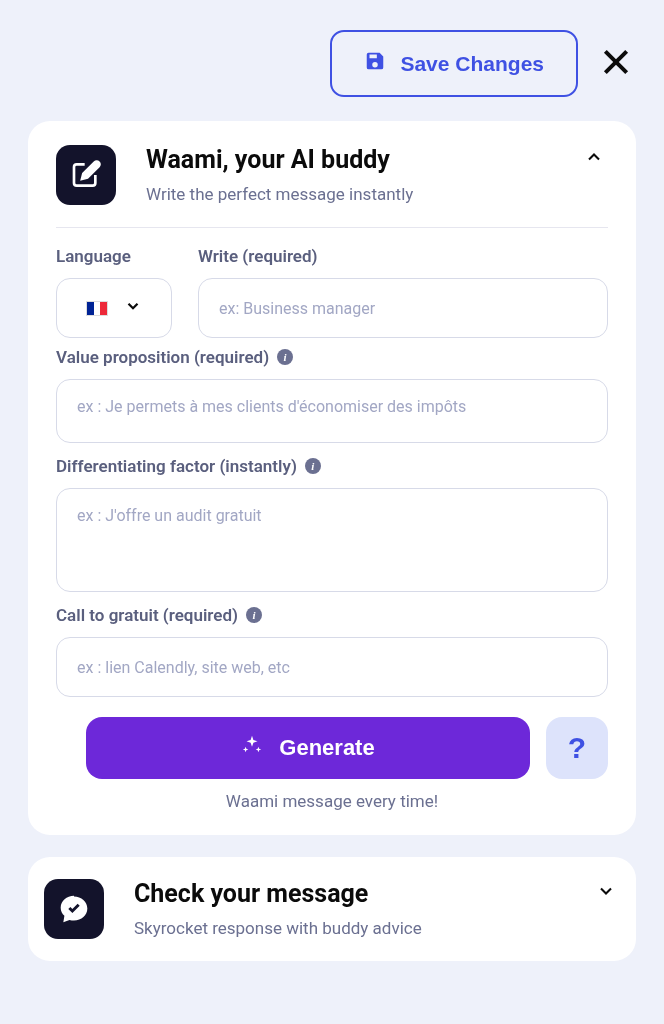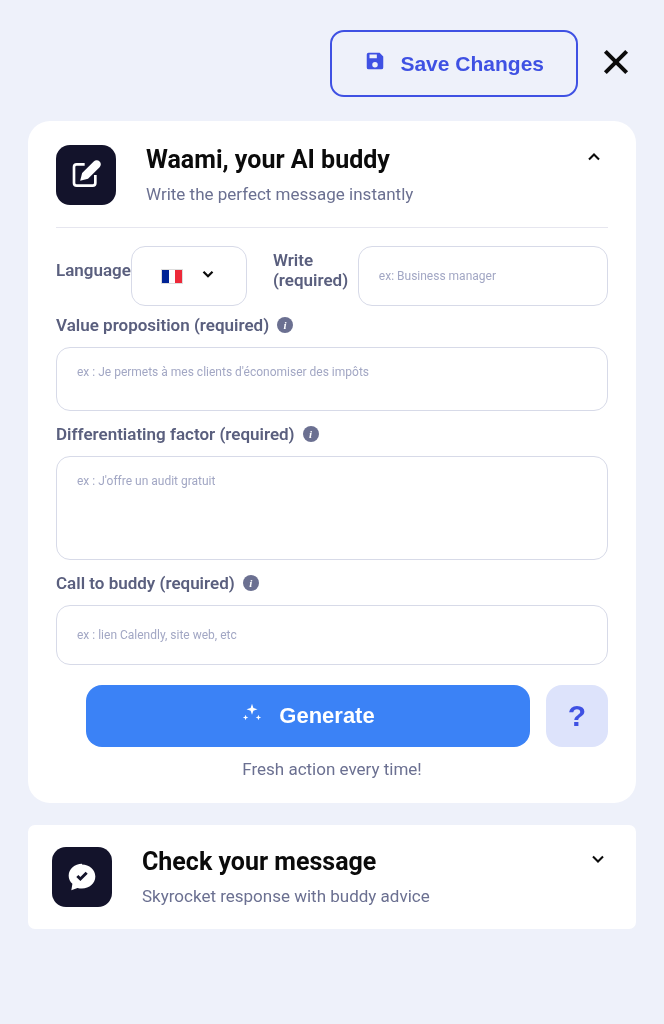--- a/index.html
+++ b/index.html
@@ -78,21 +78,21 @@
   .chevron svg { width: 20px; height: 20px; stroke: #0b0b0b; stroke-width: 2.5; fill: none; }
   .divider {
     border: none;
     border-top: 1px solid #e6e6ef;
     margin: 22px 0 18px 0;
   }
   .form-row {
     display: flex;
     gap: 26px;
   }
-  .form-col { display: flex; }
+  .form-col { display: flex; flex-direction: column; }
   .label {
     font-size: 17px;
     font-weight: 600;
     color: #5a5f7e;
     margin-bottom: 12px;
     display: flex;
     align-items: center;
     gap: 8px;
   }
   .info-icon {
@@ -122,41 +122,41 @@
   .flag {
     width: 22px; height: 15px;
     display: inline-flex;
     border: 0.5px solid #ddd;
   }
   .flag span { flex: 1; }
   .input, .textarea {
     border: 1.5px solid #d7dae8;
     border-radius: 14px;
     padding: 16px 20px;
-    font-size: 12px;
+    font-size: 16px;
     color: #1a1a2e;
     font-family: inherit;
     width: 100%;
     background: #fff;
   }
   .input::placeholder, .textarea::placeholder { color: #a2a7c4; }
   .input { height: 60px; }
   .textarea { height: 64px; resize: none; line-height: 1.4; }
   .textarea.short { height: 104px; }
   .field-block { margin-top: 9px; }
   .target-col { flex: 1; }
   .gen-row {
     display: flex;
     gap: 16px;
     margin-top: 20px;
     align-items: stretch;
   }
   .generate-btn {
     flex: 1;
-    background: #3b82f6;
+    background: #6d28d9;
     color: #fff;
     border: none;
     border-radius: 16px;
     height: 62px;
     font-size: 22px;
     font-weight: 700;
     display: flex;
     align-items: center;
     justify-content: center;
     gap: 16px;
@@ -252,50 +252,50 @@
   <div class="field-block">
     <div class="label">
       <span>Value proposition (required)</span>
       <span class="info-icon">i</span>
     </div>
     <textarea class="textarea" placeholder="ex : Je permets à mes clients d'économiser des impôts" style=""></textarea>
   </div>
 
   <div class="field-block">
     <div class="label">
-      <span>Differentiating factor (required)</span>
+      <span>Differentiating factor (instantly)</span>
       <span class="info-icon">i</span>
     </div>
     <textarea class="textarea short" placeholder="ex : J'offre un audit gratuit" style=""></textarea>
   </div>
 
   <div class="field-block">
     <div class="label">
-      <span>Call to buddy (required)</span>
+      <span>Call to gratuit (required)</span>
       <span class="info-icon">i</span>
     </div>
     <input class="input" placeholder="ex : lien Calendly, site web, etc" style="">
   </div>
 
   <div class="gen-row">
     <button class="generate-btn">
       <span>
         <svg viewBox="0 0 24 24">
             <path d="M12 2l1.5 4.5L18 8l-4.5 1.5L12 14l-1.5-4.5L6 8l4.5-1.5L12 2zM19 14l.8 2.2L22 17l-2.2.8L19 20l-.8-2.2L16 17l2.2-.8L19 14zM5 14l.8 2.2L8 17l-2.2.8L5 20l-.8-2.2L2 17l2.2-.8L5 14z"></path>
           </svg>
       </span>
       <span>Generate</span>
     </button>
     <button class="help-btn">?</button>
   </div>
 
-  <div class="caption">Fresh action every time!</div>
+  <div class="caption">Waami message every time!</div>
 </div>
 
-<div class="card" style="padding:22px 24px;border-radius:7px;">
+<div class="card" style="padding:22px 16px;">
   <div class="card-header">
     <div class="card-icon">
       <svg viewBox="0 0 24 24">
         <path fill="#fff" d="M12 2C6.5 2 2 6 2 11c0 2.4 1.1 4.5 2.8 6.1L4 22l4.6-1.8c1.1.3 2.2.5 3.4.5 5.5 0 10-4 10-9s-4.5-9-10-9z"></path>
         <path stroke="#13132b" stroke-width="2.2" fill="none" d="M8.5 11.2l2.3 2.3 4.7-4.7"></path>
       </svg>
     </div>
     <div class="card-title-block">
       <div class="card-title">Check your message</div>
       <div class="card-subtitle">Skyrocket response with buddy advice</div>

